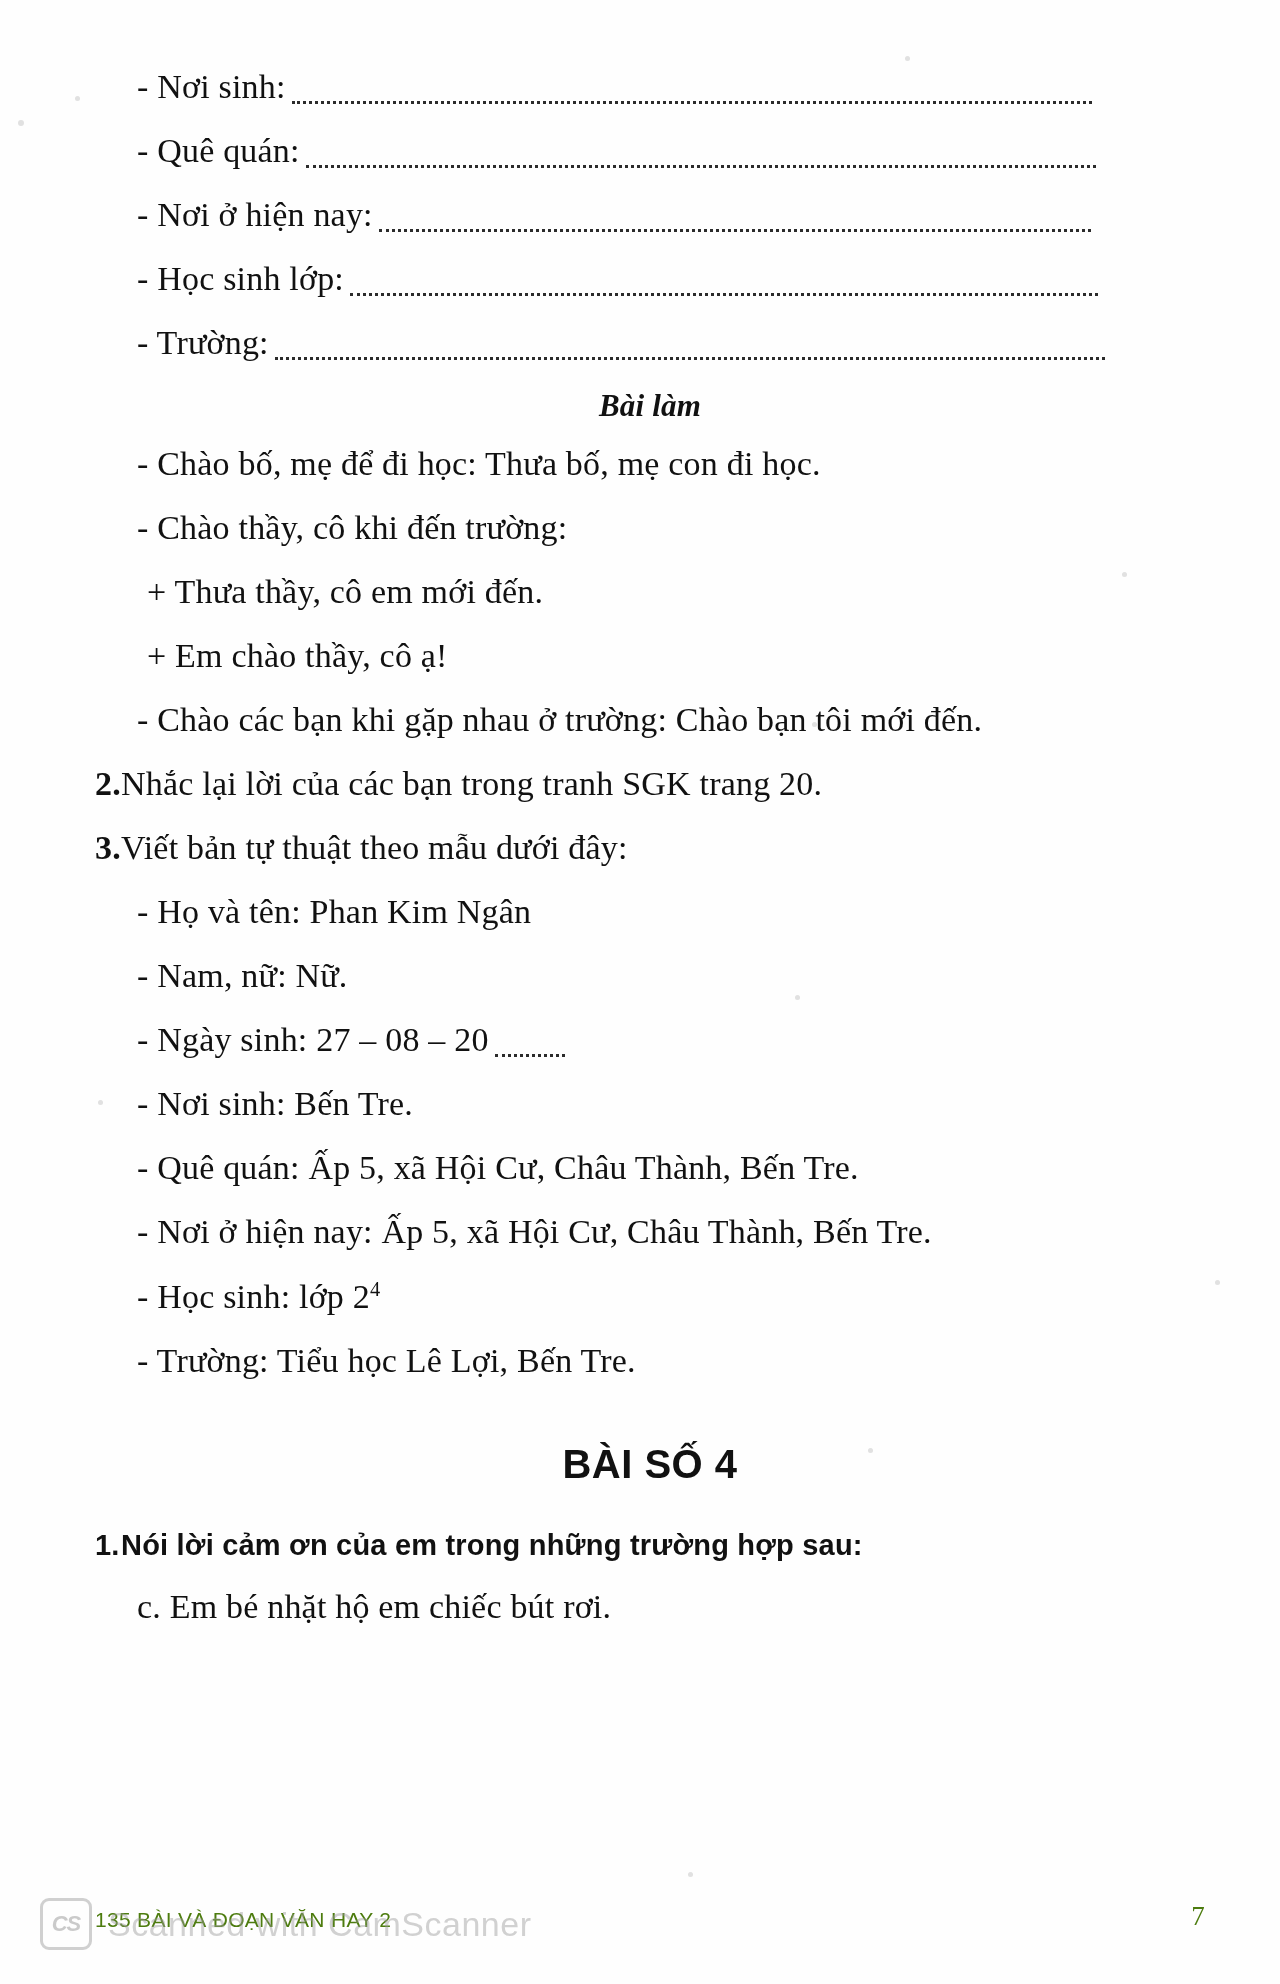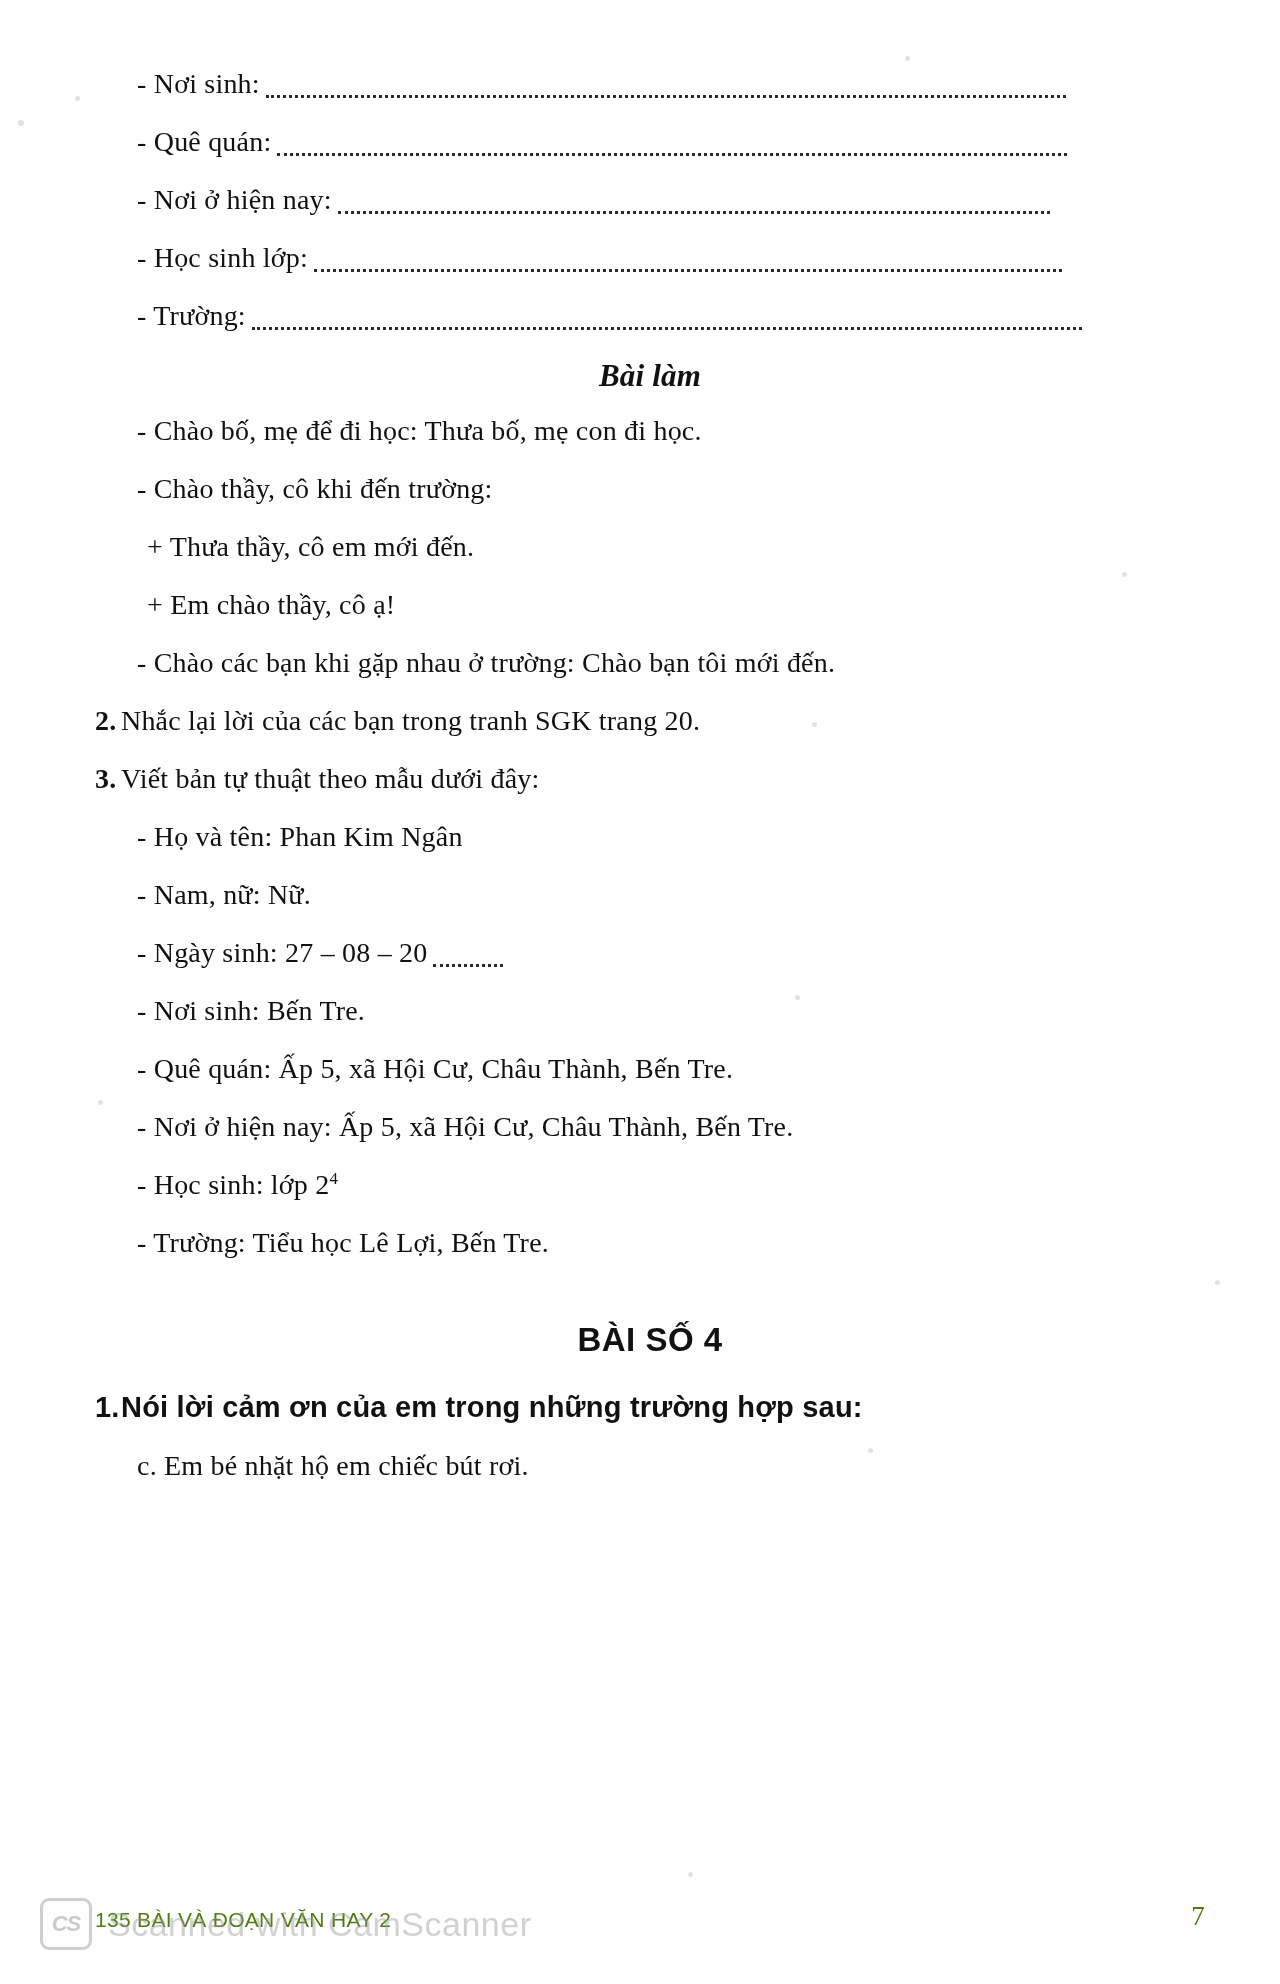--- a/index.html
+++ b/index.html
@@ -33,21 +33,21 @@
   }
 
   .content {
     position: absolute;
     left: 95px;
     top: 70px;
     width: 1110px;
   }
 
   .line {
-    font-size: 28px;
+    font-size: 34px;
     line-height: 1.0;
     margin: 0 0 30px 0;
     white-space: nowrap;
     letter-spacing: .2px;
   }
 
   .indent1 { padding-left: 42px; }
   .indent2 { padding-left: 52px; }
 
   .num {
@@ -76,23 +76,23 @@
     font-weight: bold;
     font-style: italic;
     font-size: 31px;
     margin: 6px 0 26px 0;
   }
 
   .heading-big {
     text-align: center;
     font-family: "Liberation Sans", sans-serif;
     font-weight: bold;
-    font-size: 33px;
+    font-size: 40px;
     letter-spacing: .5px;
-    margin: 64px 0 34px 0;
+    margin: 64px 0 44px 0;
   }
 
   .bold-sans {
     font-family: "Liberation Sans", sans-serif;
     font-weight: bold;
     font-size: 29px;
   }
 
   sup {
     font-size: 0.6em;

